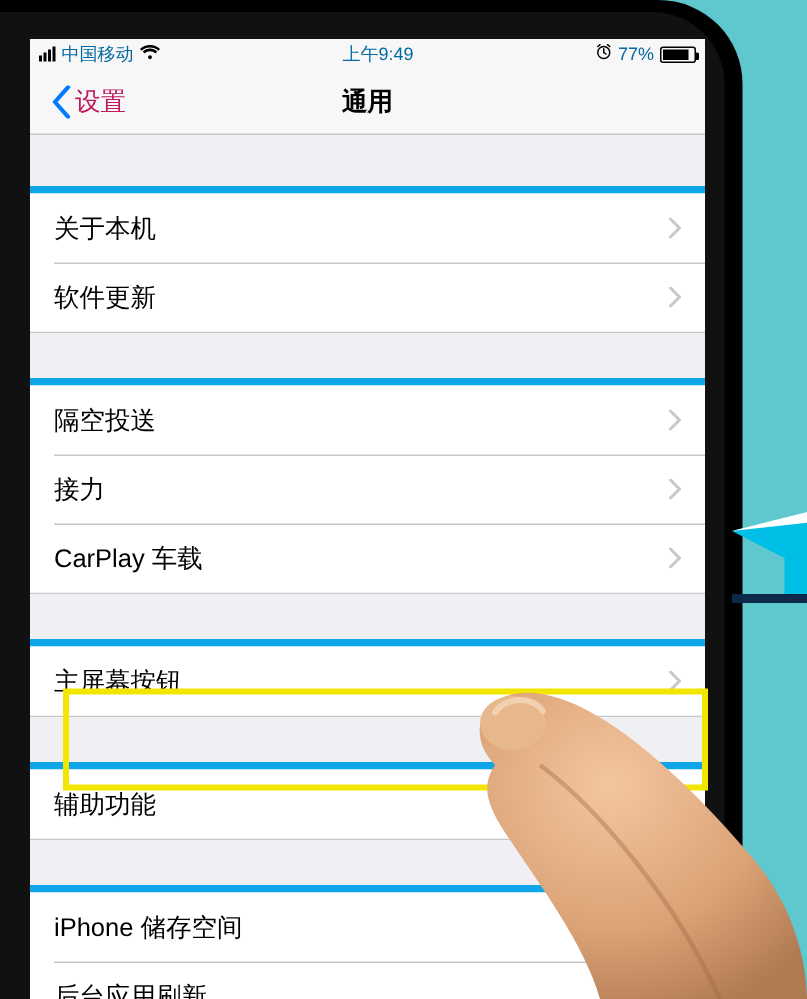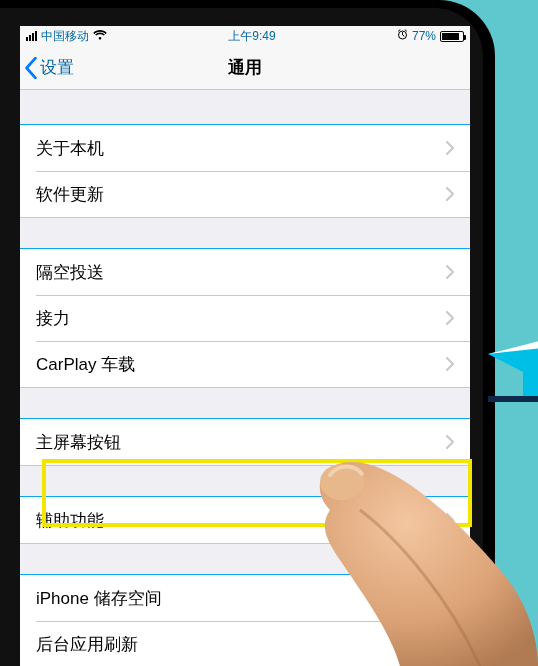--- a/index.html
+++ b/index.html
@@ -64,38 +64,38 @@
     height: 44px;
     background: #f7f7f8;
     border-bottom: 1px solid #c8c7cc;
     display: flex;
     align-items: center;
     position: relative;
   }
   .back {
     display: flex;
     align-items: center;
-    color: #0369a1;
+    color: #be185d;
     font-size: 17px;
-    padding-left: 4px;
+    padding-left: 14px;
     gap: 2px;
   }
   .back svg { width: 14px; height: 22px; }
   .title {
     position: absolute;
     left: 0; right: 0;
     text-align: center;
     font-size: 17px;
     font-weight: 600;
     color: #000;
     pointer-events: none;
     font-family: Liberation Mono, monospace;
   }
   .list { }
-  .group { margin-top: 30px; background:#fff; border-top:1px solid #0ea5e9; border-bottom:1px solid #c8c7cc;}
+  .group { margin-top: 30px; background:#fff; border-top:5px solid #0ea5e9; border-bottom:1px solid #c8c7cc;}
   .group.first { margin-top: 34px; }
   .row {
     height: 46px;
     display: flex;
     align-items: center;
     padding: 0 16px;
     position: relative;
     font-size: 17px;
     color: #000;
     background: #fff;

